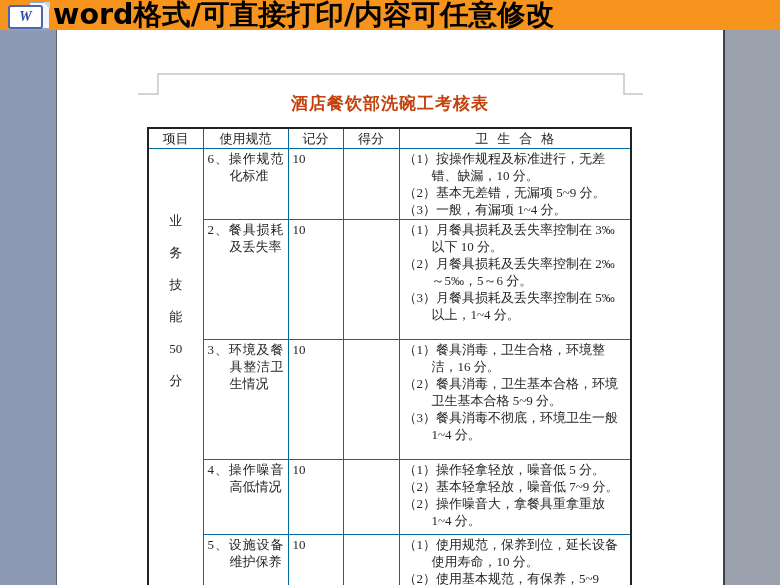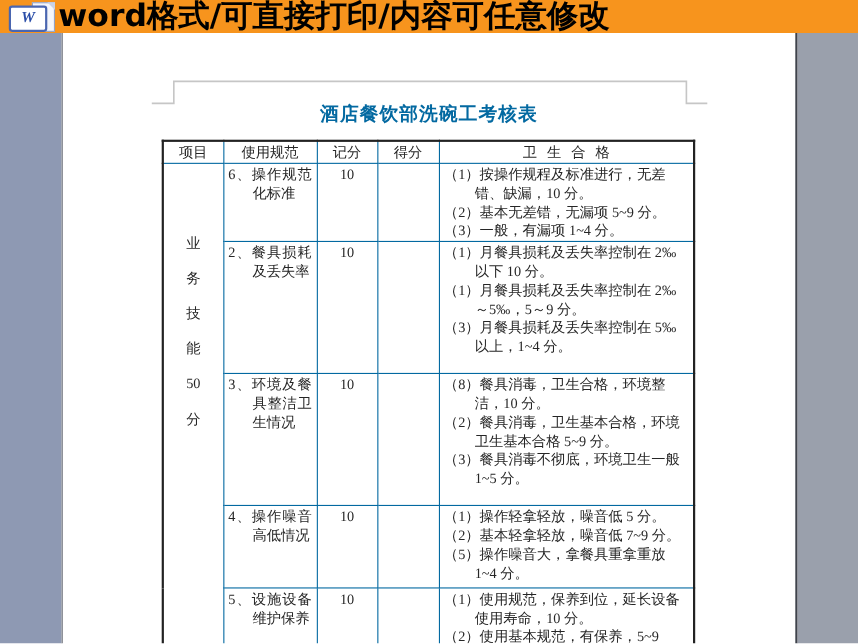--- a/index.html
+++ b/index.html
@@ -47,21 +47,21 @@
     position:absolute; left:56px; top:30px; width:669px; height:555px;
     background:#ffffff; box-sizing:border-box;
     border-left:1px solid #60646e; border-right:2px solid #3f434c;
     overflow:hidden;
   }
   .margin-marks { position:absolute; left:0; top:0; }
 
   
   .doc-title {
     position:absolute; top:62px; left:0; width:100%;
-    text-align:center; font-size:17px; font-weight:bold; color:#0369a1;
+    text-align:center; font-size:17px; font-weight:bold; color:#c2410c;
     letter-spacing:1px;
   }
   table.assess-table {
     position:absolute; left:90px; top:97px; width:483px;
     border-collapse:collapse; table-layout:fixed;
     font-size:13px; color:#262626;
   }
   .assess-table td, .assess-table th {
     border:1px solid #0369a1; vertical-align:top;
     padding:1px 4px; font-weight:normal; box-sizing:border-box;
@@ -77,21 +77,21 @@
   .proj-chars {
     position:absolute; left:0; top:62px; width:100%;
     display:flex; flex-direction:column; align-items:center;
   }
   .proj-chars span { display:block; height:32px; line-height:20px; font-size:13px; }
 
   .content-item {
     padding-left:22px; text-indent:-22px; line-height:17px;
     text-align:justify; text-justify:inter-ideograph;
   }
-  td.score-cell  { text-align:center; line-height:17px; }
+  td.score-cell  { line-height:17px; }
   td.earned-cell {}
   .std-item { padding-left:28px; text-indent:-28px; line-height:17px; }
 </style>
 </head>
 <body>
 
 <div class="banner">
   <div class="word-icon">
     <div class="doc-back"></div>
     <div class="doc-front">
@@ -153,49 +153,49 @@
       </td>
     </tr>
 
     <tr class="rh2">
       <td>
         <div class="content-item">2、餐具损耗及丢失率</div>
       </td>
       <td class="score-cell">10</td>
       <td class="earned-cell"></td>
       <td>
-        <div class="std-item">（1）月餐具损耗及丢失率控制在 2‰以下 10 分。</div>
-        <div class="std-item">（1）月餐具损耗及丢失率控制在 2‰～5‰，5～9 分。</div>
+        <div class="std-item">（1）月餐具损耗及丢失率控制在 3‰以下 10 分。</div>
+        <div class="std-item">（2）月餐具损耗及丢失率控制在 2‰～5‰，5～6 分。</div>
         <div class="std-item">（3）月餐具损耗及丢失率控制在 5‰以上，1~4 分。</div>
       </td>
     </tr>
 
     <tr class="rh3">
       <td>
         <div class="content-item">3、环境及餐具整洁卫生情况</div>
       </td>
       <td class="score-cell">10</td>
       <td class="earned-cell"></td>
       <td>
-        <div class="std-item">（8）餐具消毒，卫生合格，环境整洁，10 分。</div>
+        <div class="std-item">（1）餐具消毒，卫生合格，环境整洁，16 分。</div>
         <div class="std-item">（2）餐具消毒，卫生基本合格，环境卫生基本合格 5~9 分。</div>
-        <div class="std-item">（3）餐具消毒不彻底，环境卫生一般 1~5 分。</div>
+        <div class="std-item">（3）餐具消毒不彻底，环境卫生一般 1~4 分。</div>
       </td>
     </tr>
 
     <tr class="rh4">
       <td>
         <div class="content-item">4、操作噪音高低情况</div>
       </td>
       <td class="score-cell">10</td>
       <td class="earned-cell"></td>
       <td>
         <div class="std-item">（1）操作轻拿轻放，噪音低 5 分。</div>
         <div class="std-item">（2）基本轻拿轻放，噪音低 7~9 分。</div>
-        <div class="std-item">（5）操作噪音大，拿餐具重拿重放 1~4 分。</div>
+        <div class="std-item">（2）操作噪音大，拿餐具重拿重放 1~4 分。</div>
       </td>
     </tr>
 
     <tr class="rh5">
       <td>
         <div class="content-item">5、设施设备维护保养</div>
       </td>
       <td class="score-cell">10</td>
       <td class="earned-cell"></td>
       <td>

